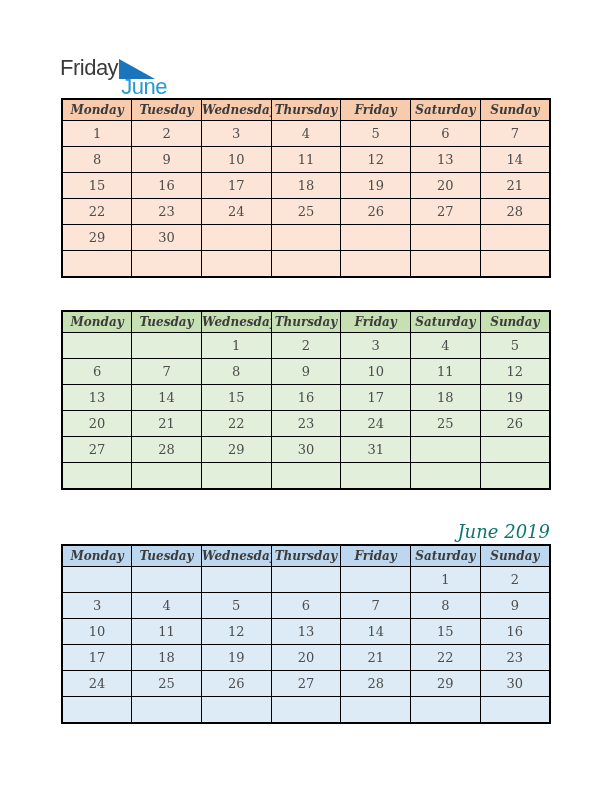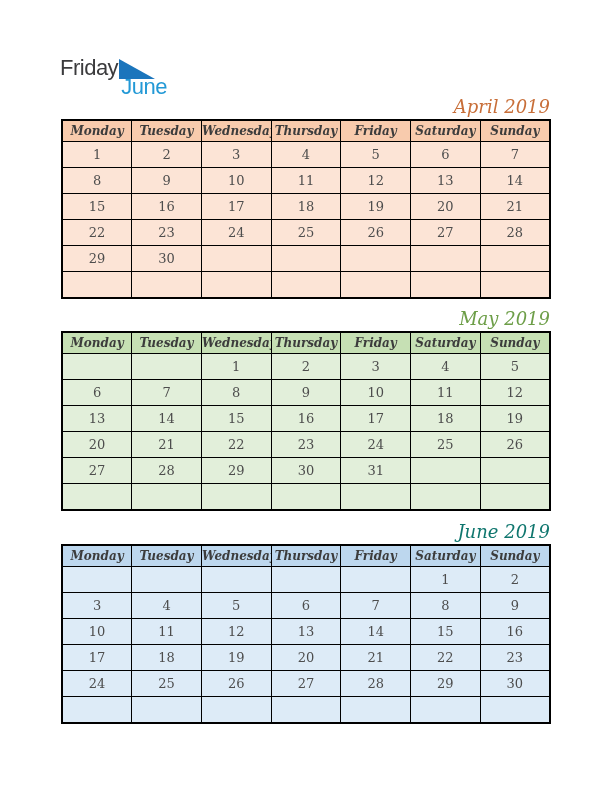--- a/index.html
+++ b/index.html
@@ -88,21 +88,20 @@
     <div class="logo-top">
       <span class="logo-general">Friday</span>
       <svg class="logo-triangle" width="36" height="20" viewBox="0 0 36 20">
         <polygon points="0,0 36,20 0,20" fill="#1b75bc"></polygon>
       </svg>
     </div>
     <div class="logo-blue" style="color: rgb(35, 153, 214);">June</div>
   </div>
 
   <section class="month" style="top:98px">
-    <div class="month-title" style="color: rgb(200, 110, 56);">April 2019</div>
     <table class="cal">
         <thead>
           <tr>
             <th style="background: rgb(248, 203, 173);">Monday</th>
             <th style="background: rgb(248, 203, 173);">Tuesday</th>
             <th style="background: rgb(248, 203, 173);">Wednesday</th>
             <th style="background: rgb(248, 203, 173);">Thursday</th>
             <th style="background: rgb(248, 203, 173);">Friday</th>
             <th style="background: rgb(248, 203, 173);">Saturday</th>
             <th style="background: rgb(248, 203, 173);">Sunday</th>
@@ -161,21 +160,20 @@
             <td style="background: rgb(252, 228, 214);"></td>
             <td style="background: rgb(252, 228, 214);"></td>
             <td style="background: rgb(252, 228, 214);"></td>
             <td style="background: rgb(252, 228, 214);"></td>
           </tr>
         </tbody>
       </table>
   </section>
 
   <section class="month" style="top:310px">
-    <div class="month-title" style="color: rgb(109, 158, 72);">May 2019</div>
     <table class="cal">
         <thead>
           <tr>
             <th style="background: rgb(198, 224, 180);">Monday</th>
             <th style="background: rgb(198, 224, 180);">Tuesday</th>
             <th style="background: rgb(198, 224, 180);">Wednesday</th>
             <th style="background: rgb(198, 224, 180);">Thursday</th>
             <th style="background: rgb(198, 224, 180);">Friday</th>
             <th style="background: rgb(198, 224, 180);">Saturday</th>
             <th style="background: rgb(198, 224, 180);">Sunday</th>

